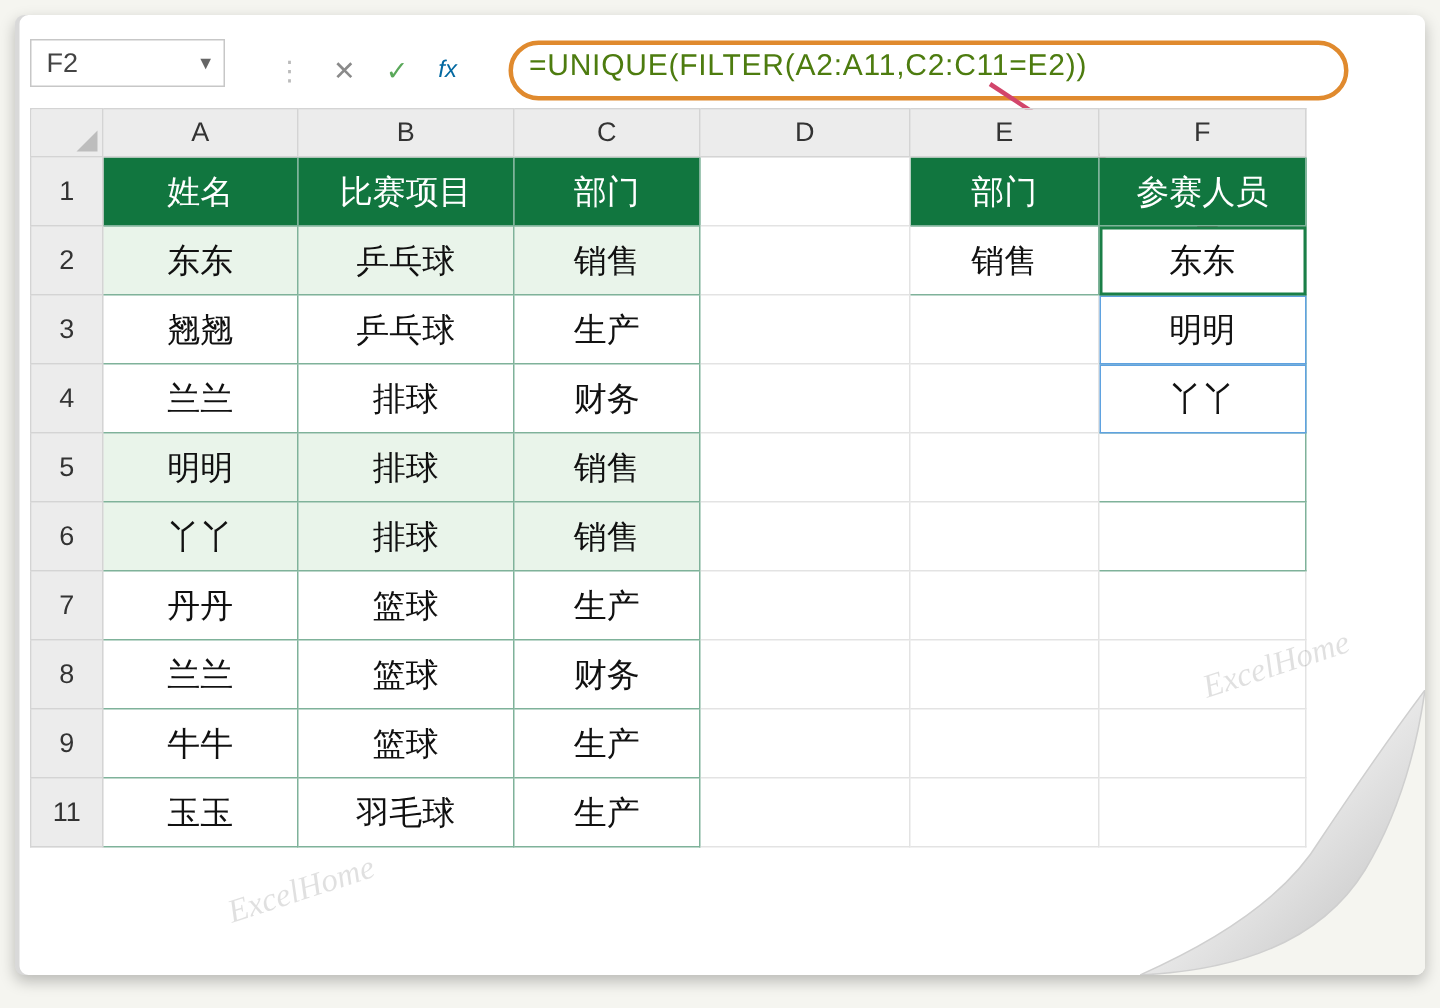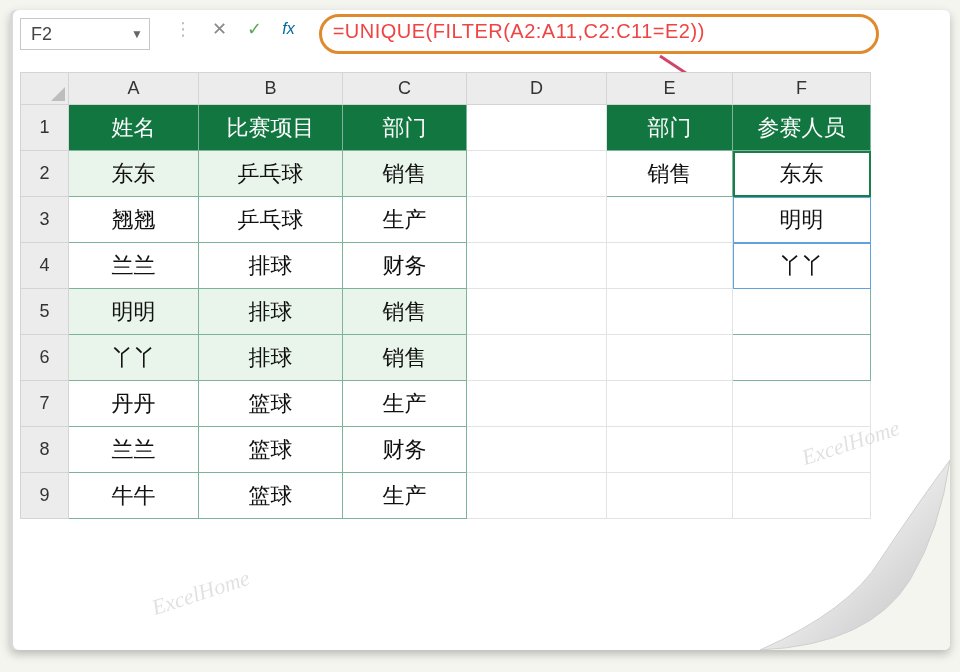--- a/index.html
+++ b/index.html
@@ -18,23 +18,23 @@
     background: #fff;
     border-radius: 6px;
     box-shadow: 0 4px 10px rgba(0,0,0,0.25), 3px 0 0 rgba(0,0,0,0.15) inset;
     padding: 8px 10px 10px 10px;
     position: relative;
     overflow: hidden;
   }
   
   .topbar {
     display: flex;
-    align-items: flex-start;
+    align-items: flex-end;
     height: 40px;
-    gap: 12px;
+    gap: 22px;
   }
   .namebox {
     width: 130px;
     height: 32px;
     border: 1px solid #c7c7c7;
     background: #fff;
     display: flex;
     align-items: center;
     padding-left: 10px;
     color: #444;
@@ -64,21 +64,21 @@
     margin-right: 6px;
   }
   .formula-wrap {
     flex: 1;
     position: relative;
     display: flex;
     align-items: center;
   }
   .formula-text {
     font-size: 20px;
-    color: #ef4444;
+    color: #4d7c0f;
     letter-spacing: 0.5px;
     padding: 2px 8px;
   }
   .highlight-ring {
     position: absolute;
     left: -6px;
     top: -4px;
     width: 560px;
     height: 40px;
     border: 3px solid #e08a2e;
@@ -316,20 +316,29 @@
         <th class="rowhead">9</th>
         <td class="cell data-bordered">牛牛</td>
         <td class="cell data-bordered">篮球</td>
         <td class="cell data-bordered">生产</td>
         <td class="cell"></td>
         <td class="cell"></td>
         <td class="cell"></td>
       </tr>
 
 
+      <tr>
+        <th class="rowhead">11</th>
+        <td class="cell data-bordered">玉玉</td>
+        <td class="cell data-bordered">羽毛球</td>
+        <td class="cell data-bordered">生产</td>
+        <td class="cell"></td>
+        <td class="cell"></td>
+        <td class="cell"></td>
+      </tr>
     </tbody>
       </table>
   </div>
 
   <div class="wm" style="top:420px;left:790px;">ExcelHome</div>
   <div class="wm" style="top:570px;left:140px;">ExcelHome</div>
 
   <svg class="curl" viewBox="0 0 190 190">
     <defs>
       <linearGradient id="g1" x1="0" y1="0" x2="1" y2="1">

